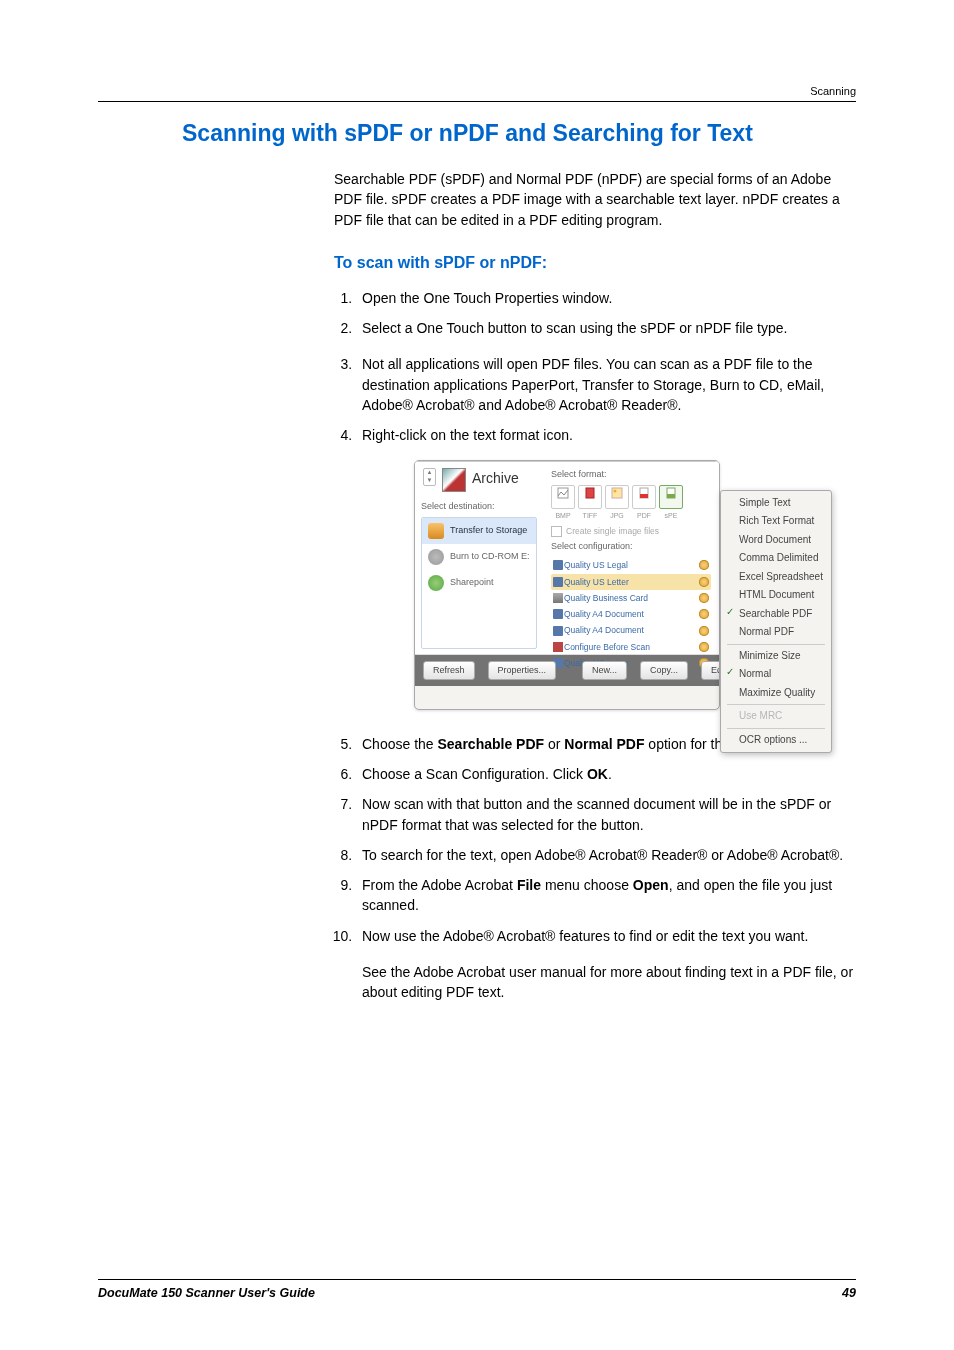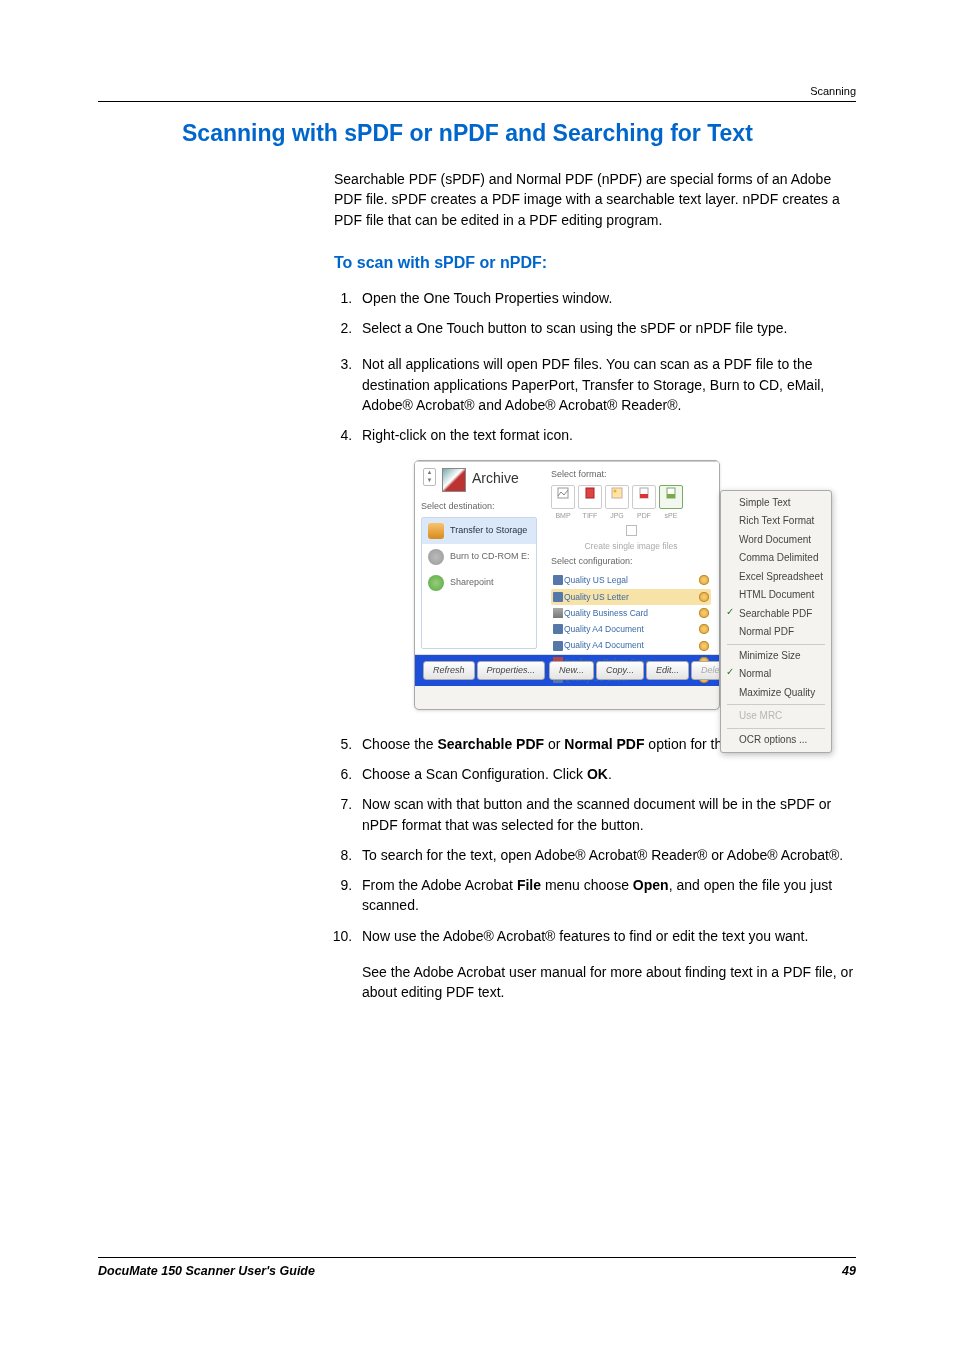--- a/index.html
+++ b/index.html
@@ -160,43 +160,43 @@
     display:flex; flex-direction:column; align-items:center; justify-content:flex-start;
     font-size: 6px; color:#999;
     position: relative;
   }
   .fmt.sel { border-color:#7a6; background:#f3f8ef; }
   .fmt svg { width: 14px; height: 12px; margin-top:1px; }
   .fmt-row-labels {
     display:flex; gap:3px; font-size:7px; color:#999; margin-bottom:4px;
   }
   .fmt-row-labels span { width:24px; text-align:center; }
-  .cb-row { display:flex; align-items:center; gap:4px; font-size:8.5px; color:#aaa; margin:1px 0 3px 0;flex-direction:column;}
+  .cb-row { display:flex; align-items:center; gap:4px; font-size:8.5px; color:#aaa; margin:1px 0 3px 0;}
   .cb { width:9px; height:9px; border:1px solid #bbb; background:#fff; }
   .cfg-list { }
   .cfg-item {
     display:flex; align-items:center; gap:5px;
     font-size: 8.5px; color:#3a6aa8; padding: 2px 2px;
     border-radius:2px;
     justify-content: space-between;
   }
   .cfg-item .cfg-left { display:flex; align-items:center; gap:1px; overflow:hidden; white-space:nowrap; }
   .cfg-item.sel { background:#f7e2a8; }
   .ci-icon { width:10px; height:10px; }
   .ci-a { background:#5577aa; border-radius:1px; }
   .ci-b { background:linear-gradient(#aaa,#777); }
   .ci-red { background:#b44; }
   .gear {
     width:10px; height:10px; border-radius:50%;
     background: radial-gradient(circle,#f9d27a,#d89a2a);
     box-shadow: 0 0 0 1px #c08a2a inset;
   }
   .btn-row {
-    display:flex; gap:2px; padding: 6px 8px;
-    background:#1d4ed8; border-top:1px solid #ddd;font-style:italic;
+    display:flex; gap:13px; padding: 6px 8px;
+    background:#737373; border-top:1px solid #ddd;
   }
   .btn-row2 {
     display:flex; gap:5px; padding: 4px 8px 7px 8px;
     background:#f4f3f0;
     justify-content: flex-end;
   }
   .btn {
     padding: 2px 9px;
     font-size: 9px;
     border: 1px solid #aaa;
@@ -225,21 +225,21 @@
   }
   .ctx-item.disabled { color:#b6b6b6; }
   .ctx-sep { border-top:1px solid #ccc; margin:2px 4px; }
   .chk {
     position:absolute; left:3px; top:2px;
     width:10px; height:10px; color:#2a7a2a; font-size:10px; line-height:10px;
   }
   .footer {
     position: absolute;
     left: 98px; right: 98px;
-    bottom: 72px;
+    bottom: 50px;
   }
   .footer-rule {
     border:0; border-top:1.5px solid #000; margin:0 0 6px 0;
   }
   .footer-row {
     display:flex; justify-content:space-between;
     font-size:12.5px;
   }
   .footer-left { font-style: italic; font-weight: bold; }
   .footer-right { font-style: italic; font-weight: bold; }

